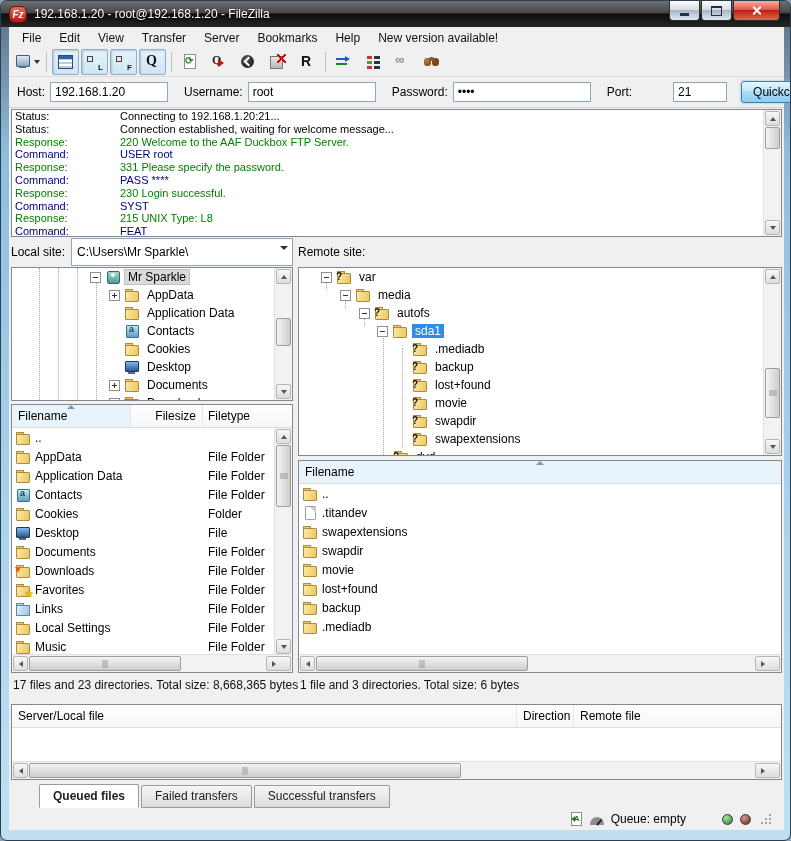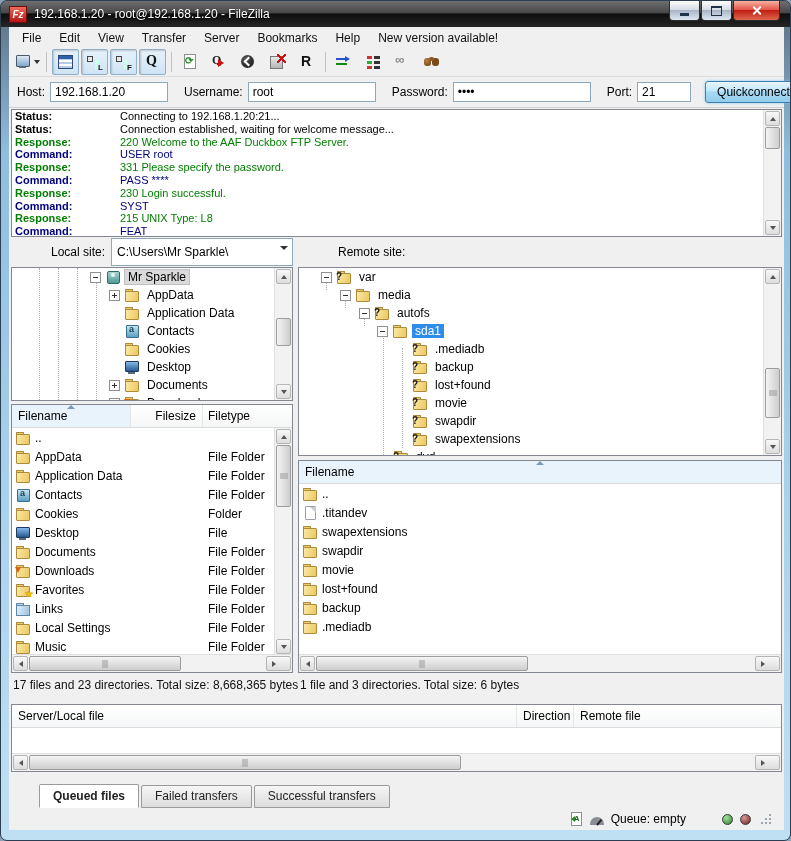--- a/index.html
+++ b/index.html
@@ -3,21 +3,21 @@
 <meta charset="utf-8">
 <style>
   html,body{margin:0;padding:0;background:#8ba0b4;font-family:"Liberation Sans",sans-serif;}
   .window{position:relative;width:791px;height:841px;border-radius:7px;overflow:hidden;
     background:linear-gradient(#5a6c7e,#8fbede 18%,#a9d2ec 60%,#bfe0f2);border:1px solid #2c3e52;box-sizing:border-box;}
   
   .titlebar{position:absolute;left:0;top:0;right:0;height:26px;
     background:linear-gradient(#6f6f6f 0%,#474747 45%,#0e0e0e 50%,#262626 100%);
     display:flex;align-items:center;padding-left:8px;color:#fff;border-radius:6px 6px 0 0;}
   .fz-logo{width:16px;height:15px;flex:none;background:linear-gradient(#ef6a5a,#b61414);
-    border:1px solid #6d0d0d;border-radius:0;color:#fff;font-weight:bold;font-size:10px;
+    border:1px solid #6d0d0d;border-radius:6px;color:#fff;font-weight:bold;font-size:10px;
     display:flex;align-items:center;justify-content:center;font-style:italic;}
   .title-text{margin-left:7px;font-size:12px;text-shadow:0 1px 2px #000;white-space:nowrap;}
   .win-controls{position:absolute;right:10px;top:0;display:flex;}
   .win-btn{width:29px;height:19px;margin-left:1px;border:1px solid #2e2e2e;border-top:none;
     background:linear-gradient(#fdfdfd,#d6dde6 45%,#aab6c6 50%,#dde7f2);border-radius:0 0 4px 4px;
     position:relative;display:flex;align-items:center;justify-content:center;}
   .win-btn.close{width:45px;background:linear-gradient(#f7b0a2,#e4584a 45%,#bf2012 50%,#e0664e);}
   .g-min{width:9px;height:3px;background:#20324a;margin-top:8px;}
   .g-max{width:9px;height:7px;border:1px solid #20324a;border-top:2px solid #20324a;background:transparent;}
   .g-close{position:relative;width:11px;height:11px;}
@@ -63,40 +63,40 @@
   
   .qc{height:30px;display:flex;align-items:center;font-size:12px;border-bottom:1px solid #cfcfcf;padding-left:8px;}
   .qc label{margin-right:5px;}
   .qc input{height:18px;border:1px solid #8ca8bd;font-size:12px;padding:0 4px;font-family:"Liberation Sans",sans-serif;}
   .qc-btn{margin-left:14px;height:22px;padding:0 11px;font-size:12px;border:1px solid #3c7fb1;border-radius:3px;
     background:linear-gradient(#eaf6fd,#bee6fd 45%,#a7d9f5 50%,#94ccec);box-shadow:0 0 3px #7ec0ea;}
   .tri-down{width:0;height:0;border-left:4px solid transparent;border-right:4px solid transparent;border-top:4px solid #333;}
   
   .log{position:absolute;left:2px;top:82px;width:771px;height:128px;background:#fff;border:1px solid #828790;overflow:hidden;font-size:11px;box-sizing:border-box;}
   .log-row{display:flex;height:12.8px;line-height:12.8px;white-space:nowrap;}
-  .log-label{width:105px;flex:none;padding-left:3px;font-weight:bold;}
+  .log-label{width:105px;flex:none;padding-left:3px;}
   .lg-status{color:#000;} .lg-response{color:#007f00;} .lg-command{color:#00007f;}
   
   .sbv{position:absolute;right:0;top:0;bottom:0;width:17px;background:#f2f2f2;border-left:1px solid #e0e0e0;}
   .sbh{position:absolute;left:0;right:0;bottom:0;height:17px;background:#f2f2f2;border-top:1px solid #e0e0e0;}
   .sb-btn{position:absolute;background:linear-gradient(#f8f8f8,#dddddd);border:1px solid #b5b5b5;border-radius:2px;display:flex;align-items:center;justify-content:center;}
   .sbv .sb-btn{left:1px;width:13px;height:13px;} .sbv .sb-top{top:1px;} .sbv .sb-bot{bottom:1px;}
   .sbh .sb-btn{top:1px;height:13px;width:13px;} .sbh .sb-left{left:1px;} .sbh .sb-right{right:1px;}
   .t-up{width:0;height:0;border-left:3px solid transparent;border-right:3px solid transparent;border-bottom:4px solid #555;}
   .t-dn{width:0;height:0;border-left:3px solid transparent;border-right:3px solid transparent;border-top:4px solid #555;}
   .t-lf{width:0;height:0;border-top:3px solid transparent;border-bottom:3px solid transparent;border-right:4px solid #555;}
   .t-rt{width:0;height:0;border-top:3px solid transparent;border-bottom:3px solid transparent;border-left:4px solid #555;}
   .sbv-thumb{position:absolute;left:1px;width:13px;background:linear-gradient(90deg,#f4f4f4,#cdcdcd);border:1px solid #9d9d9d;border-radius:2px;}
   .sbh-thumb{position:absolute;top:1px;height:13px;background:linear-gradient(#f4f4f4,#cdcdcd);border:1px solid #9d9d9d;border-radius:2px;}
   .grip3{position:absolute;left:50%;top:50%;transform:translate(-50%,-50%);width:8px;height:1px;background:#9a9a9a;box-shadow:0 2px 0 #9a9a9a,0 -2px 0 #9a9a9a;}
   .grip3v{position:absolute;left:50%;top:50%;transform:translate(-50%,-50%);width:1px;height:8px;background:#9a9a9a;box-shadow:2px 0 0 #9a9a9a,-2px 0 0 #9a9a9a;}
   
   .pane{position:absolute;top:214px;height:483px;}
   .pane-local{left:2px;width:282px;} .pane-remote{left:289px;width:484px;}
-  .site-row{display:flex;align-items:center;height:22px;font-size:12px;margin-left:40px;}
+  .site-row{display:flex;align-items:center;height:22px;font-size:12px;}
   .site-label{flex:none;padding-right:6px;}
   .combo{flex:1;height:28px;border:1px solid #8ca8bd;background:#fff;display:flex;align-items:center;padding-left:5px;position:relative;box-sizing:border-box;}
   .combo-arrow{position:absolute;right:4px;top:7px;}
   .tree{position:absolute;left:0;width:100%;background:#fff;border:1px solid #828790;overflow:hidden;box-sizing:border-box;}
   .tree-local{top:26px;height:134px;} .tree-remote{top:26px;height:189px;}
   .trow{display:flex;align-items:center;height:18px;font-size:12px;white-space:nowrap;position:relative;z-index:1;}
   .exp{flex:none;width:9px;height:9px;border:1px solid #8f8f8f;background:#fff;position:relative;margin-right:4px;}
   .exp::before{content:"";position:absolute;left:2px;right:2px;top:4px;height:1px;background:#333;}
   .exp.plus::after{content:"";position:absolute;top:2px;bottom:2px;left:4px;width:1px;background:#333;}
   .exp-sp{flex:none;width:15px;}
@@ -131,21 +131,21 @@
   .hcell.sorted{background:#e9f3fc;align-items:center;}
   .hcell.num{justify-content:flex-end;}
   .sort-up{position:absolute;top:0;left:50%;margin-left:-4px;width:0;height:0;border-left:4px solid transparent;border-right:4px solid transparent;border-bottom:4px solid #7b98b4;}
   .lrow{display:flex;align-items:center;height:19px;font-size:12px;white-space:nowrap;}
   .cl-name{display:flex;align-items:center;padding-left:3px;overflow:hidden;box-sizing:border-box;}
   .cl-size{text-align:right;padding-right:6px;box-sizing:border-box;}
   .cl-type{padding-left:5px;box-sizing:border-box;}
   .local-cols .cl-name{width:119px;} .local-cols .cl-size{width:72px;} .local-cols .cl-type{width:72px;}
   .status-text{position:absolute;left:2px;top:437px;font-size:12px;color:#111;white-space:nowrap;}
   
-  .queue-box{position:absolute;left:2px;top:677px;width:771px;height:68px;background:#fff;border:1px solid #828790;box-sizing:border-box;overflow:hidden;}
+  .queue-box{position:absolute;left:2px;top:677px;width:771px;height:76px;background:#fff;border:1px solid #828790;box-sizing:border-box;overflow:hidden;}
   .q-name{width:505px;} .q-dir{width:57px;} .q-rem{flex:1;border-right:none;}
   .tabs{position:absolute;left:2px;top:757px;height:24px;display:flex;align-items:flex-end;font-size:12px;margin-left:28px;}
   .tab{padding:3px 13px 4px;border:1px solid #9a9a9a;border-radius:2px 2px 0 0;background:linear-gradient(#f6f6f6,#dcdcdc);margin-right:2px;color:#222;}
   .tab.active{background:#fff;font-weight:bold;border-bottom-color:#fff;padding-top:4px;}
   
   .statusbar{position:absolute;left:2px;top:781px;width:771px;height:22px;display:flex;align-items:center;font-size:12px;}
   .sb-right{margin-left:auto;display:flex;align-items:center;gap:7px;padding-right:10px;}
   .ic-ttype{position:relative;width:15px;height:15px;}
   .ic-ttype::before{content:"";position:absolute;left:3px;top:0;width:9px;height:12px;background:#fff;border:1px solid #8a8f96;}
   .ic-ttype::after{content:"A";position:absolute;left:6px;top:2px;font:bold 8px "Liberation Sans",sans-serif;color:#226622;}
@@ -243,21 +243,21 @@
     </div>
 
     <div class="qc">
       <label>Host:</label>
       <input style="width: 108px;" value="192.168.1.20">
       <label style="margin-left:16px">Username:</label>
       <input style="width: 118px;" value="root">
       <label style="margin-left:16px">Password:</label>
       <input style="width: 128px;" value="••••">
       <label style="margin-left:16px">Port:</label>
-      <input style="width: 44px;" value="21">
+      <input style="width: 44px; margin-left: 36px;" value="21">
       <button class="qc-btn">Quickconnect</button>
 
     </div>
 
     <div class="log">
       <div class="log-row lg-status">
           <span class="log-label">Status:</span>
           <span>Connecting to 192.168.1.20:21...</span>
         </div>
       <div class="log-row lg-status">

